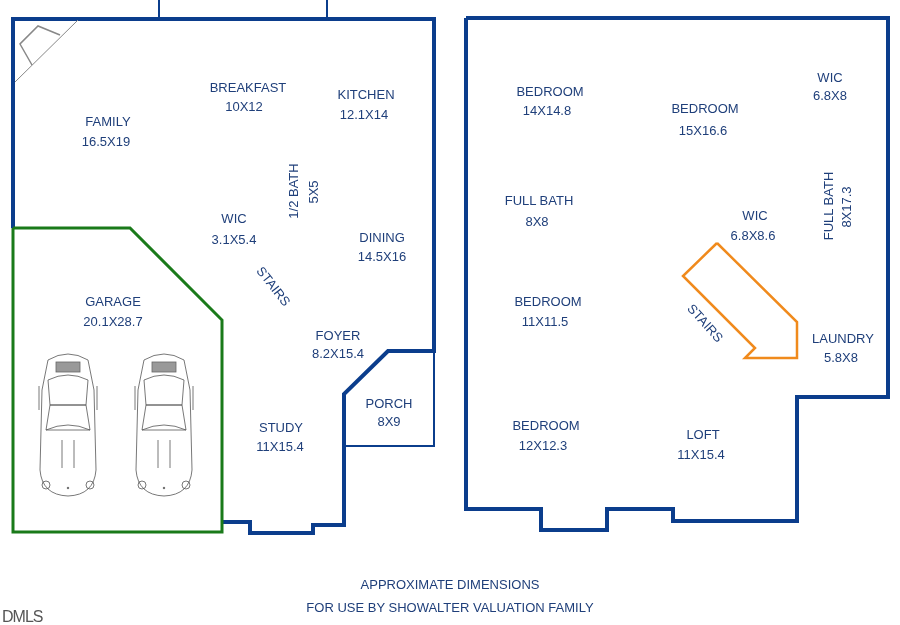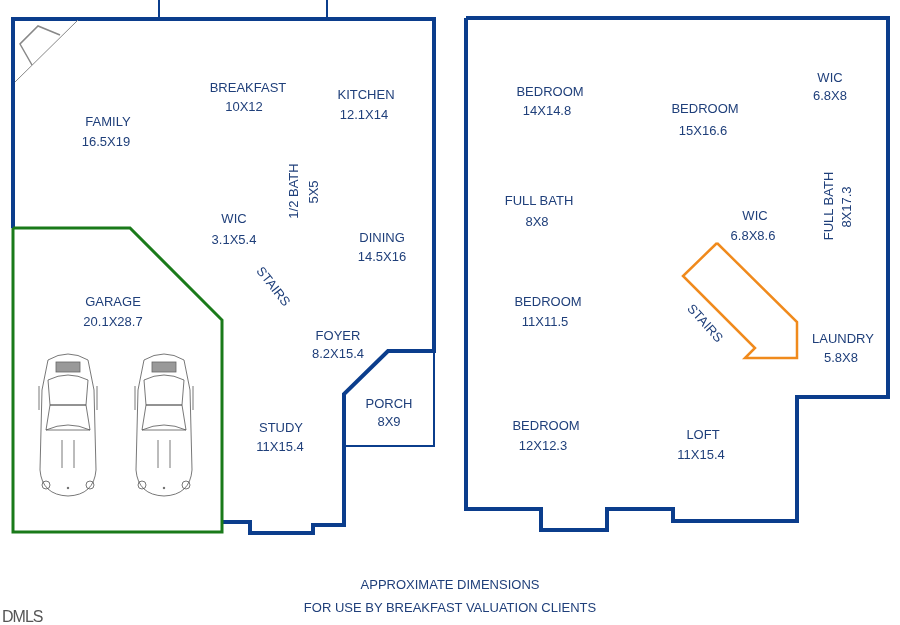--- a/index.html
+++ b/index.html
@@ -106,14 +106,14 @@
     <text class="lbl" x="843" y="343" text-anchor="middle">LAUNDRY</text>
     <text class="lbl" x="841" y="362" text-anchor="middle">5.8X8</text>
     <text class="lbl" x="546" y="430" text-anchor="middle">BEDROOM</text>
     <text class="lbl" x="543" y="450" text-anchor="middle">12X12.3</text>
     <text class="lbl" x="703" y="439" text-anchor="middle">LOFT</text>
     <text class="lbl" x="701" y="459" text-anchor="middle">11X15.4</text>
   </g>
 </svg>
 
 <div class="footer" style="top:577px;">APPROXIMATE DIMENSIONS</div>
-<div class="footer" style="top:600px;">FOR USE BY BREAKFAST VALUATION CLIENTS</div>
+<div class="footer" style="top:600px;">FOR USE BY SHOWALTER VALUATION FAMILY</div>
 <div class="watermark">DMLS</div>
 
 </body></html>

